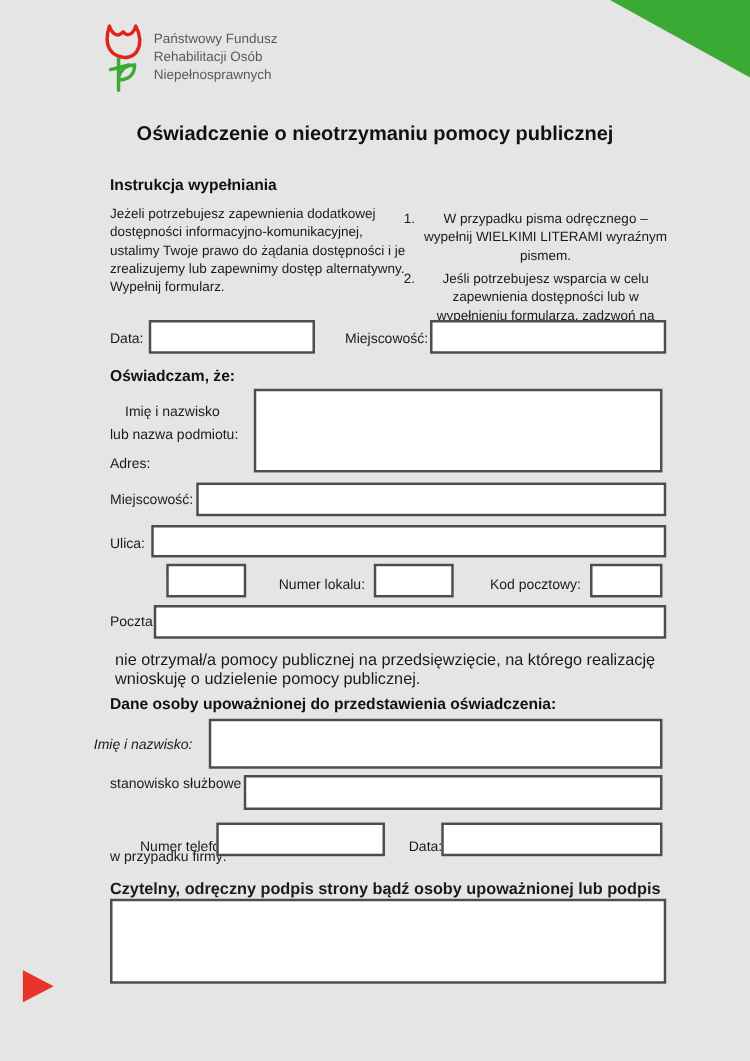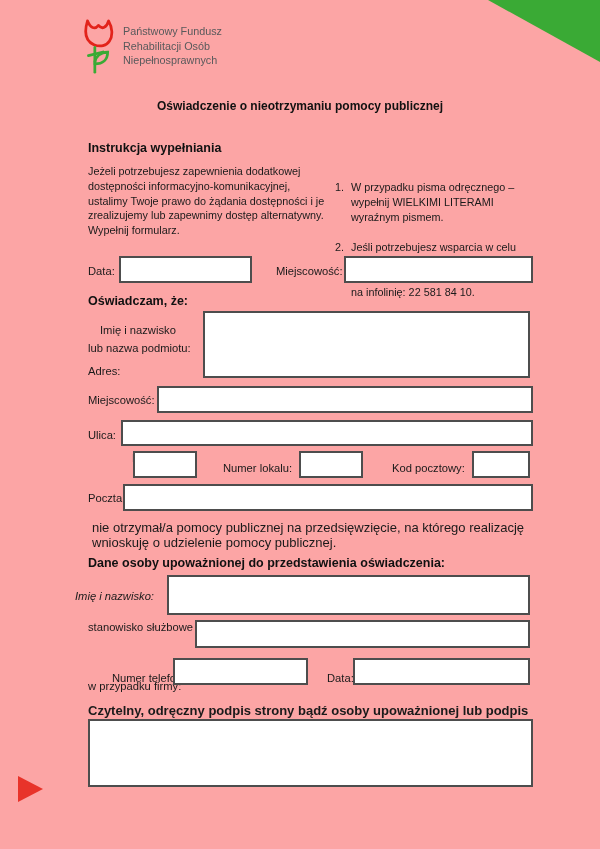--- a/index.html
+++ b/index.html
@@ -1,38 +1,38 @@
 <!DOCTYPE html>
 <html><head>
 <meta charset="utf-8">
 <style>
   html,body { margin:0; padding:0; background:#fff; }
   .page {
-    position:relative; width:600px; height:849px; background:#fca5a5;
+    position:relative; width:600px; height:849px; background:#e5e5e5;
     font-family:"Liberation Sans", sans-serif; color:#1a1a1a; overflow:hidden;
   }
   .corner-green {
     position:absolute; top:0; right:0; width:112px; height:62px;
     background:#3aaa35; clip-path:polygon(0 0,100% 0,100% 100%);
   }
   .red-arrow {
     position:absolute; left:18px; top:776px; width:25px; height:26px;
     background:#e8332a; clip-path:polygon(0 0,100% 50%,0 100%);
   }
   .logo { position:absolute; left:82px; top:18px; display:flex; align-items:flex-start; }
   .logo-text { margin-left:8px; margin-top:6px; color:#58595b; font-size:10.8px; line-height:14.6px; }
   .title {
     position:absolute; left:0; right:0; top:99px; text-align:center;
-    font-size:12px; font-weight:700; color:#111;
+    font-size:16px; font-weight:700; color:#111;
   }
   .h2 { position:absolute; font-weight:700; font-size:12.5px; color:#111; }
   .body-col { position:absolute; font-size:10.8px; line-height:14.8px; }
   .body-col p { margin:0; }
   ol.instr { margin:0; padding-left:18px; }
-  ol.instr li { margin:16px; padding-left:4px; }
+  ol.instr li { margin:4px; padding-left:4px;text-align:center; }
   .label { position:absolute; font-size:11.2px; line-height:13px; white-space:nowrap; }
   .box {
     position:absolute; box-sizing:border-box; border:2px solid #4d4d4d; background:#fff;
     font:12px "Liberation Sans", sans-serif; padding:2px 4px; outline:none; border-radius:0;
   }
   .para { position:absolute; font-size:13px; line-height:15px; }
 </style>
 </head>
 <body>
 

